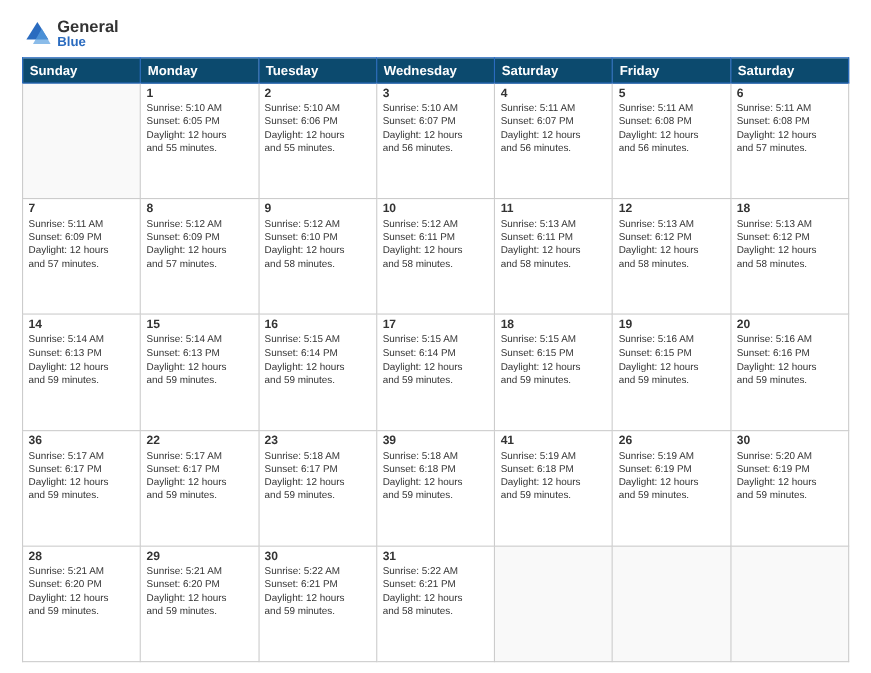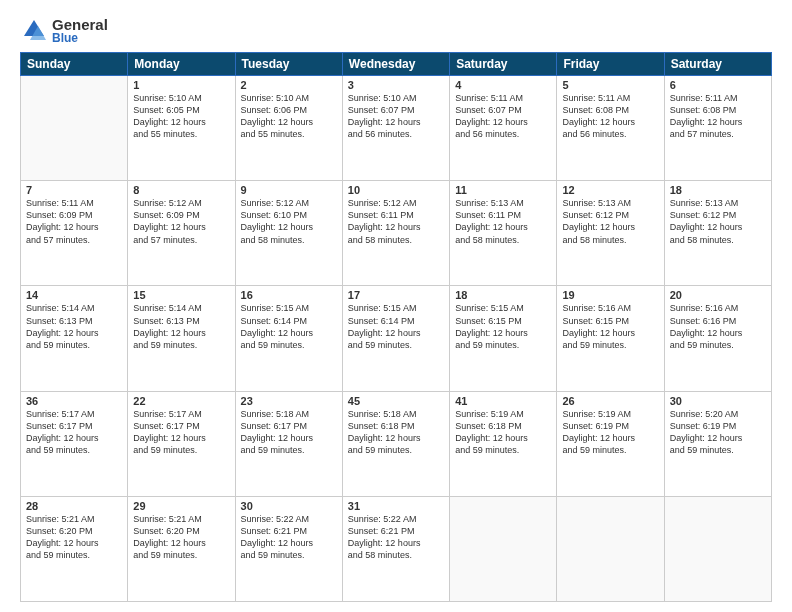--- a/index.html
+++ b/index.html
@@ -296,21 +296,21 @@
 and 59 minutes.</div>
           </td>
           <td>
             <span class="day-num">23</span>
             <div class="cell-info" style="white-space: pre-line;">Sunrise: 5:18 AM
 Sunset: 6:17 PM
 Daylight: 12 hours
 and 59 minutes.</div>
           </td>
           <td>
-            <span class="day-num">45</span>
+            <span class="day-num">39</span>
             <div class="cell-info" style="white-space: pre-line;">Sunrise: 5:18 AM
 Sunset: 6:18 PM
 Daylight: 12 hours
 and 59 minutes.</div>
           </td>
           <td>
             <span class="day-num">41</span>
             <div class="cell-info" style="white-space: pre-line;">Sunrise: 5:19 AM
 Sunset: 6:18 PM
 Daylight: 12 hours

